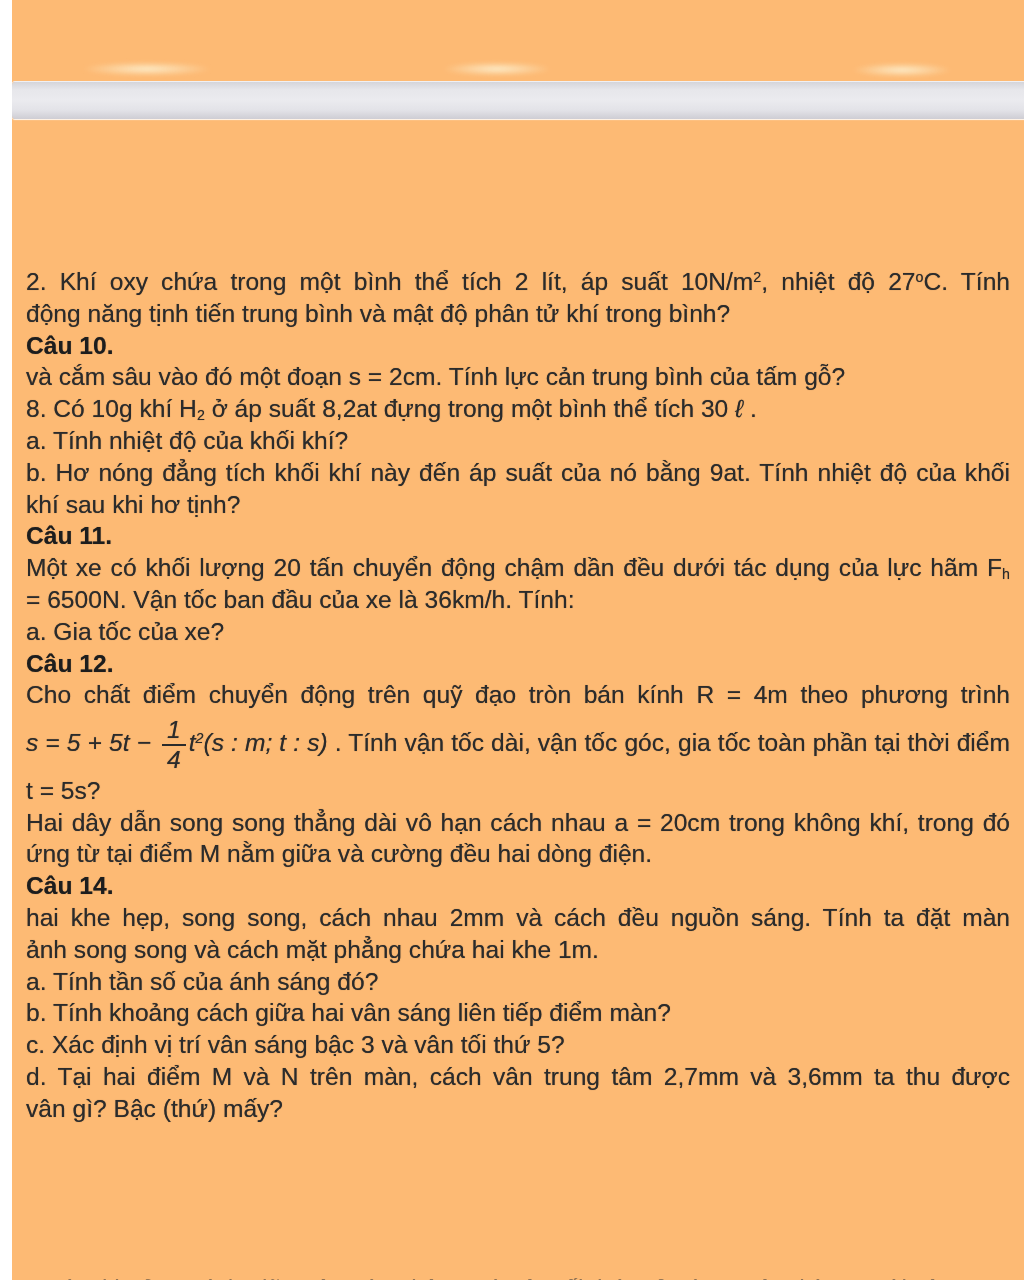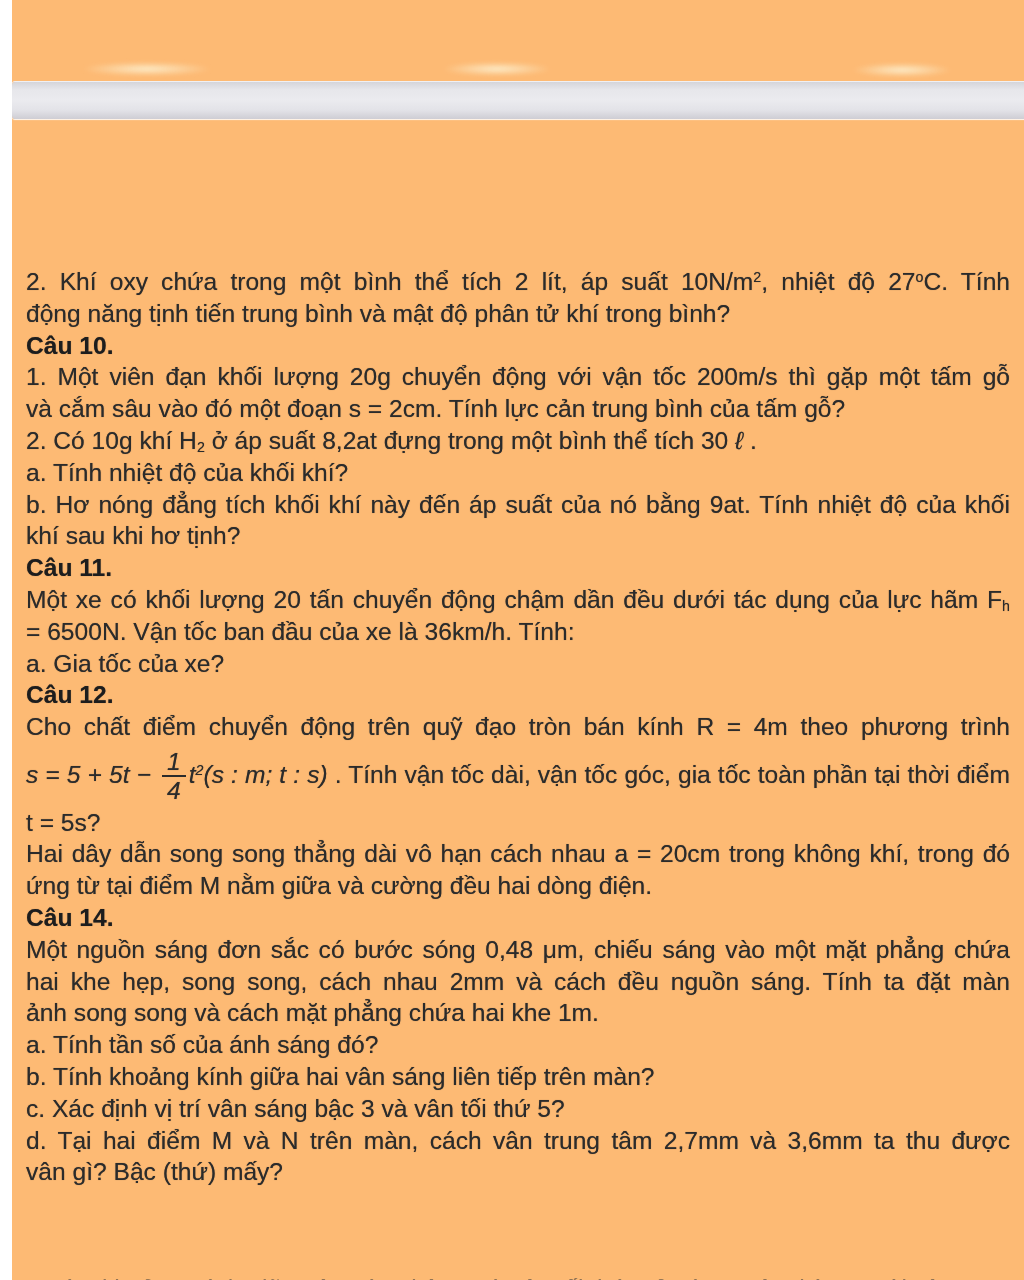--- a/index.html
+++ b/index.html
@@ -66,45 +66,43 @@
 <div class="page">
   <div class="band"></div>
   <div class="smudge" style="left:70px;top:62px;width:130px;"></div>
   <div class="smudge" style="left:430px;top:62px;width:110px;"></div>
   <div class="smudge" style="left:840px;top:63px;width:100px;"></div>
 
   <div class="doc" id="doc">
       <div class="ln j"><span>2. Khí oxy chứa trong một bình thể tích 2 lít, áp suất 10N/m</span><span class="sup">2</span><span>, nhiệt độ 27</span><span class="sup">o</span><span>C. Tính</span></div>
       <div class="ln"><span>động năng tịnh tiến trung bình và mật độ phân tử khí trong bình?</span></div>
       <div class="ln h"><span>Câu 10.</span></div>
-      <div class="ln j"><span>1. Một viên đạn khối lượng 20g chuyển động với vận tốc 200m/s thì gặp một tấm gỗ</span></div>
       <div class="ln"><span>và cắm sâu vào đó một đoạn s = 2cm. Tính lực cản trung bình của tấm gỗ?</span></div>
-      <div class="ln"><span>2. Có 10g khí H</span><span class="sub">2</span><span> ở áp suất 8,2at đựng trong một bình thể tích 30 </span><span class="i">ℓ</span><span> .</span></div>
+      <div class="ln"><span>8. Có 10g khí H</span><span class="sub">2</span><span> ở áp suất 8,2at đựng trong một bình thể tích 30 </span><span class="i">ℓ</span><span> .</span></div>
       <div class="ln"><span>a. Tính nhiệt độ của khối khí?</span></div>
       <div class="ln j"><span>b. Hơ nóng đẳng tích khối khí này đến áp suất của nó bằng 9at. Tính nhiệt độ của khối</span></div>
       <div class="ln"><span>khí sau khi hơ tịnh?</span></div>
       <div class="ln h"><span>Câu 11.</span></div>
       <div class="ln j"><span>Một xe có khối lượng 20 tấn chuyển động chậm dần đều dưới tác dụng của lực hãm F</span><span class="sub">h</span></div>
       <div class="ln"><span>= 6500N. Vận tốc ban đầu của xe là 36km/h. Tính:</span></div>
       <div class="ln"><span>a. Gia tốc của xe?</span></div>
       <div class="ln h"><span>Câu 12.</span></div>
       <div class="ln j"><span>Cho chất điểm chuyển động trên quỹ đạo tròn bán kính R = 4m theo phương trình</span></div>
       <div class="ln j f"><span class="i">s = 5 + 5t − </span><span class="frac">
           <span class="num">1</span>
           <span class="den">4</span>
         </span><span class="i">t</span><span class="isup">2</span><span class="i">(s : m; t : s)</span><span> . Tính vận tốc dài, vận tốc góc, gia tốc toàn phần tại thời điểm</span></div>
       <div class="ln"><span>t = 5s?</span></div>
       <div class="ln j"><span>Hai dây dẫn song song thẳng dài vô hạn cách nhau a = 20cm trong không khí, trong đó</span></div>
       <div class="ln"><span>ứng từ tại điểm M nằm giữa và cường đều hai dòng điện.</span></div>
       <div class="ln h"><span>Câu 14.</span></div>
-      <div class="ln j"><span>Một nguồn sáng đơn sắc có bước sóng 0,48 μm, chiếu sáng vào một mặt phẳng chứa</span></div>
       <div class="ln j"><span>hai khe hẹp, song song, cách nhau 2mm và cách đều nguồn sáng. Tính ta đặt màn</span></div>
       <div class="ln"><span>ảnh song song và cách mặt phẳng chứa hai khe 1m.</span></div>
       <div class="ln"><span>a. Tính tần số của ánh sáng đó?</span></div>
-      <div class="ln"><span>b. Tính khoảng kính giữa hai vân sáng liên tiếp trên màn?</span></div>
+      <div class="ln"><span>b. Tính khoảng cách giữa hai vân sáng liên tiếp điểm màn?</span></div>
       <div class="ln"><span>c. Xác định vị trí vân sáng bậc 3 và vân tối thứ 5?</span></div>
       <div class="ln j"><span>d. Tại hai điểm M và N trên màn, cách vân trung tâm 2,7mm và 3,6mm ta thu được</span></div>
       <div class="ln"><span>vân gì? Bậc (thứ) mấy?</span></div>
     </div>
 
   <div class="cutoff">
     <span>a. Tìm khoảng cách giữa vân sáng bậc 4 và vân tối thứ 6 ở cùng một phía so với vân trung tâm?</span>
   </div>
 </div>
 

